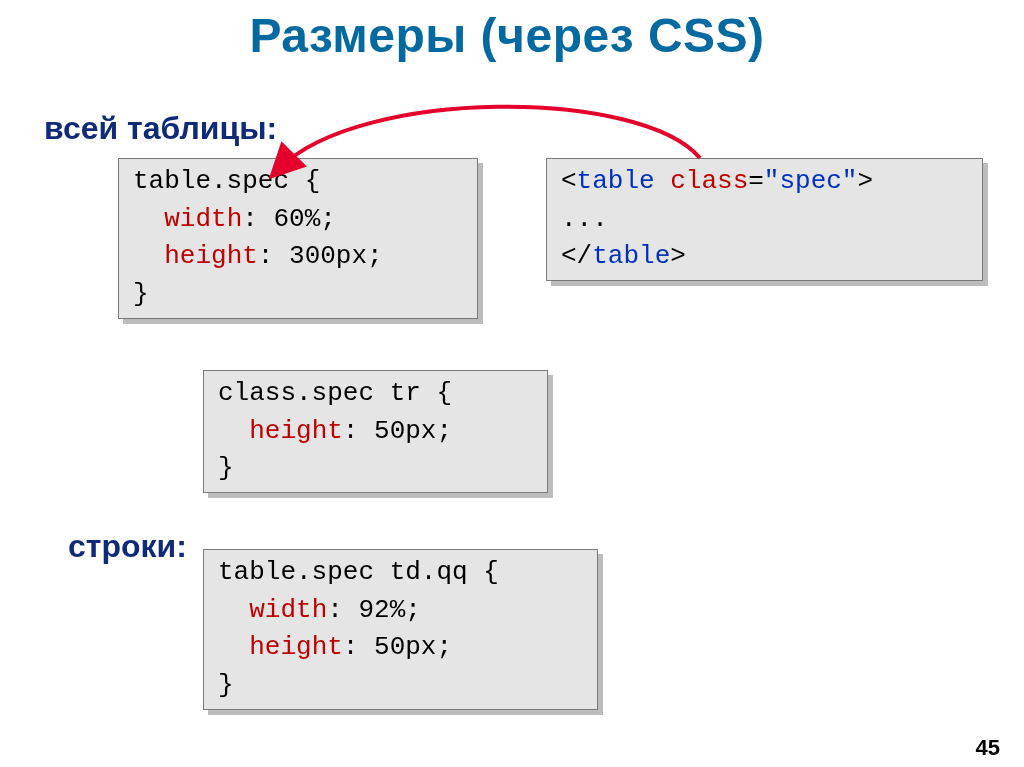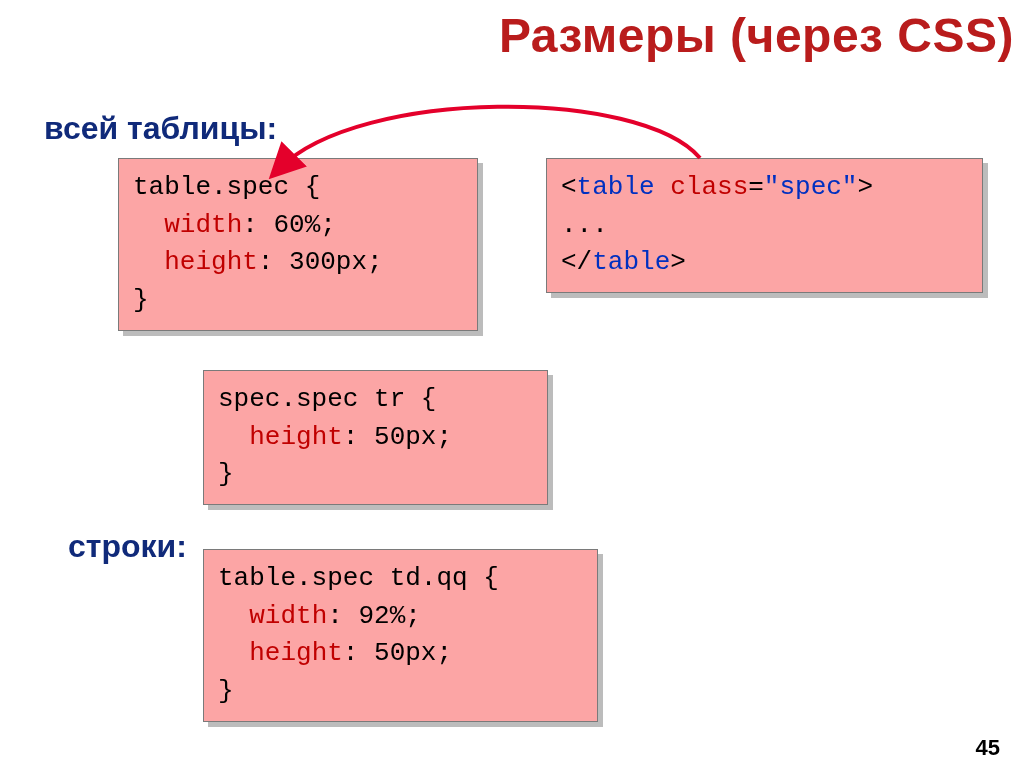--- a/index.html
+++ b/index.html
@@ -11,41 +11,41 @@
     font-family: Arial, Helvetica, sans-serif;
     position: relative;
     overflow: hidden;
   }
   .slide {
     position: relative;
     width: 1024px;
     height: 767px;
   }
   .title {
-    text-align: right;
+    text-align: center;
     font-size: 48px;
-    color: #b91c1c;
+    color: #0369a1;
     margin: 8px 10px 12px 0;
     letter-spacing: 0.5px;
   }
   .label {
     font-size: 32px;
     color: #102a7a;
     font-weight: bold;
     position: absolute;
   }
   .codebox {
     position: absolute;
-    background: #fca5a5;
+    background: #e5e5e5;
     border: 1px solid #7a7a7a;
     box-shadow: 5px 5px 0 #bcbcbc;
     font-family: "Courier New", Courier, monospace;
     font-size: 26px;
     line-height: 1.45;
-    padding: 10px 14px;
+    padding: 4px 14px;
     white-space: pre;
     color: #000;
   }
   .tok-sel   { color: #000; }
   .tok-prop  { color: #c00000; }
   .tok-attr  { color: #c00000; }
   .tok-tag   { color: #0030c0; }
   .tok-val   { color: #0030c0; }
   .pagenum {
     position: absolute;
@@ -74,21 +74,21 @@
   <div class="codebox" style="left:118px; top:150px; width:330px;"><span class="tok-sel">table.spec</span><span> {</span>
 <span>  </span><span class="tok-prop">width</span>: <span>60%</span>;
 <span>  </span><span class="tok-prop">height</span>: <span>300px</span>;
 <span>}</span></div>
 
   <div class="codebox" style="left:546px; top:150px; width:407px;"><span>&lt;</span><span class="tok-tag">table </span><span class="tok-attr">class</span><span>=</span><span class="tok-val">"spec"</span><span>&gt;</span>
 <span>...</span>
 <span>&lt;</span><span>/</span><span class="tok-tag">table</span><span>&gt;</span></div>
 
 
-  <div class="codebox" style="left:203px; top:362px; width:315px;"><span class="tok-sel">spec.spec tr</span><span> {</span>
+  <div class="codebox" style="left:203px; top:362px; width:315px;"><span class="tok-sel">class.spec tr</span><span> {</span>
 <span>  </span><span class="tok-prop">height</span>: <span>50px</span>;
 <span>}</span></div>
 
   <div class="label" style="left:68px; top:520px;">строки:</div>
 
   <div class="codebox" style="left:203px; top:541px; width:365px;"><span class="tok-sel">table.spec td.qq</span><span> {</span>
 <span>  </span><span class="tok-prop">width</span>: <span>92%</span>;
 <span>  </span><span class="tok-prop">height</span>: <span>50px</span>;
 <span>}</span></div>
 

